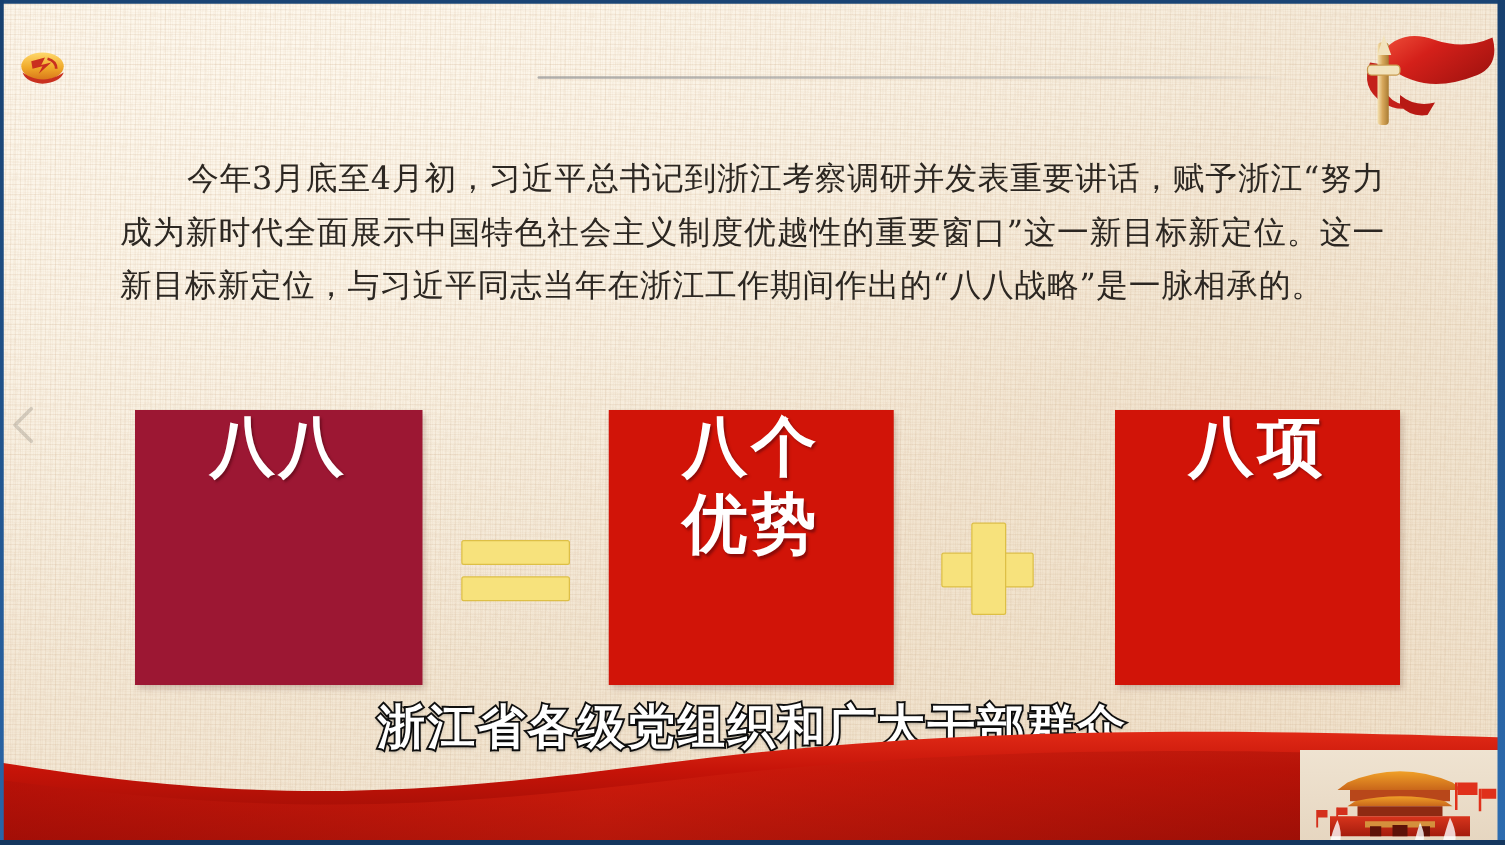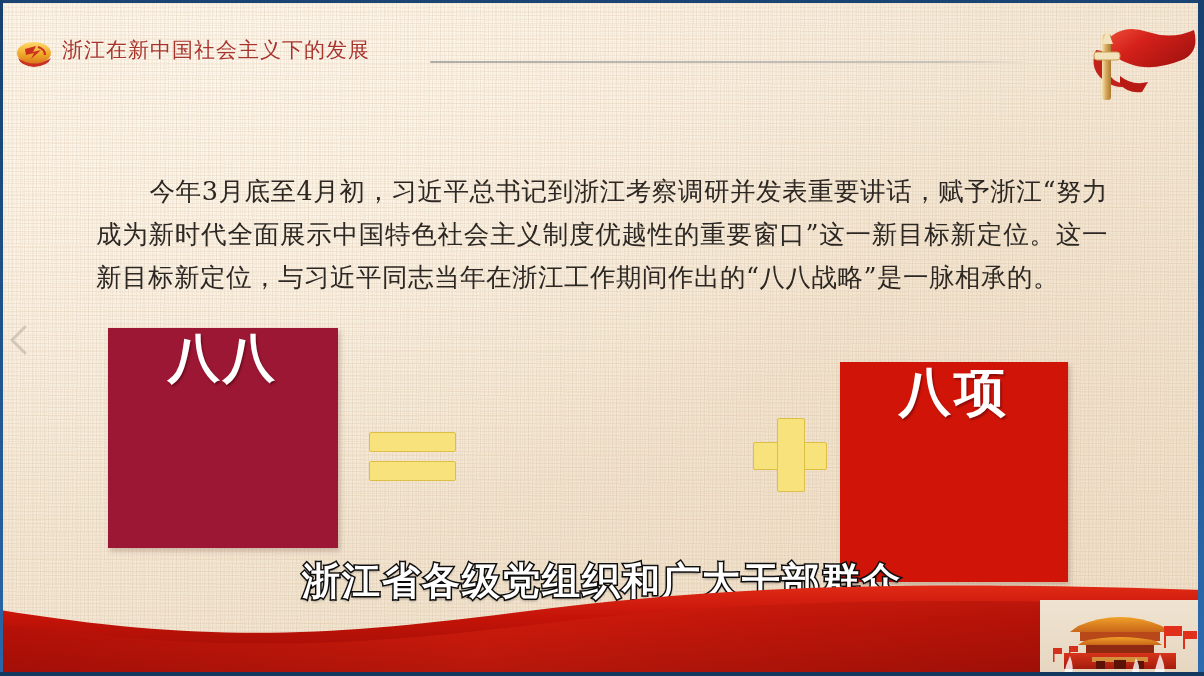--- a/index.html
+++ b/index.html
@@ -52,40 +52,39 @@
   }
   #flag{position:absolute;right:6px;top:0;width:140px;height:86px;}
 
   
   #para{
     position:absolute;left:96px;top:122px;width:1012px;
     font-family:"DejaVu Serif","Liberation Serif",serif;
     font-size:25.5px;line-height:43px;color:#2c2722;
     text-align:justify;text-justify:inter-character;
     letter-spacing:.5px;
-    margin-top:48px;
   }
   #para .indent{display:inline-block;width:2.1em;}
 
   
   #eq{position:absolute;left:0;top:328px;width:1204px;height:222px;}
   .box{
     position:absolute;top:0;height:220px;
     display:flex;flex-direction:column;align-items:center;justify-content:flex-start;
     color:#fff;font-weight:bold;
     font-family:Liberation Serif, serif;
     box-shadow:2px 3px 5px rgba(90,40,30,.25);
   }
   .box span{
     display:block;font-size:52px;line-height:62px;letter-spacing:3px;
     text-shadow:1.5px 2px 2px rgba(60,0,10,.45);
   }
   #box-1{left:108px;width:230px;background:#9c1733;}
   #box-2{left:487px;width:228px;background:#d11408;}
-  #box-3{left:840px;width:228px;background:#d11408;margin-top:34px;}
+  #box-3{left:892px;width:228px;background:#d11408;}
 
   
   #equals{position:absolute;left:369px;top:104px;width:87px;}
   #equals i{
     display:block;height:18px;background:#f7e27c;
     border:1.5px solid #ddbf46;border-radius:2px;
   }
   #equals i+i{margin-top:9px;}
 
   
@@ -134,21 +133,20 @@
             <stop offset="100%" stop-color="#d8761a"></stop>
           </linearGradient>
         </defs>
         <ellipse cx="26" cy="13" rx="17" ry="11" fill="url(#gEm)"></ellipse>
         <path d="M10 18 Q26 29 43 18 Q40 26 26 27 Q13 26 10 18Z" fill="#c9301f"></path>
         <path d="M17 9 l11 -3 -3 6 8 -2 -10 9 3 -6 -8 2Z" fill="#c9301f"></path>
         <path d="M30 7 q7 2 7 8" stroke="#c9301f" stroke-width="2.2" fill="none"></path>
       </svg>
     </div>
 
-    <div id="title">浙江在新中国社会主义下的发展</div>
     <div id="title-rule"></div>
 
     <div id="flag">
       <svg viewBox="0 0 140 86" width="140" height="86">
         <defs>
           <linearGradient id="gFl" x1="0" y1="0" x2="1" y2="0.6">
             <stop offset="0" stop-color="#f0503a"></stop>
             <stop offset="45%" stop-color="#d4201a"></stop>
             <stop offset="100%" stop-color="#a81410"></stop>
           </linearGradient>
@@ -182,20 +180,24 @@
 
     <div id="box-1" class="box" style="background: rgb(156, 23, 51);">
       <span>八八</span>
     </div>
 
     <div id="equals">
       <i></i>
       <i></i>
     </div>
 
+    <div id="box-2" class="box" style="background: rgb(209, 20, 8);">
+      <span>八个</span>
+      <span>优势</span>
+    </div>
 
     <div id="plus">
       <i class="h"></i>
       <i class="v"></i>
       <i class="fill"></i>
     </div>
 
     <div id="box-3" class="box" style="background: rgb(209, 20, 8);">
       <span>八项</span>
     </div>

